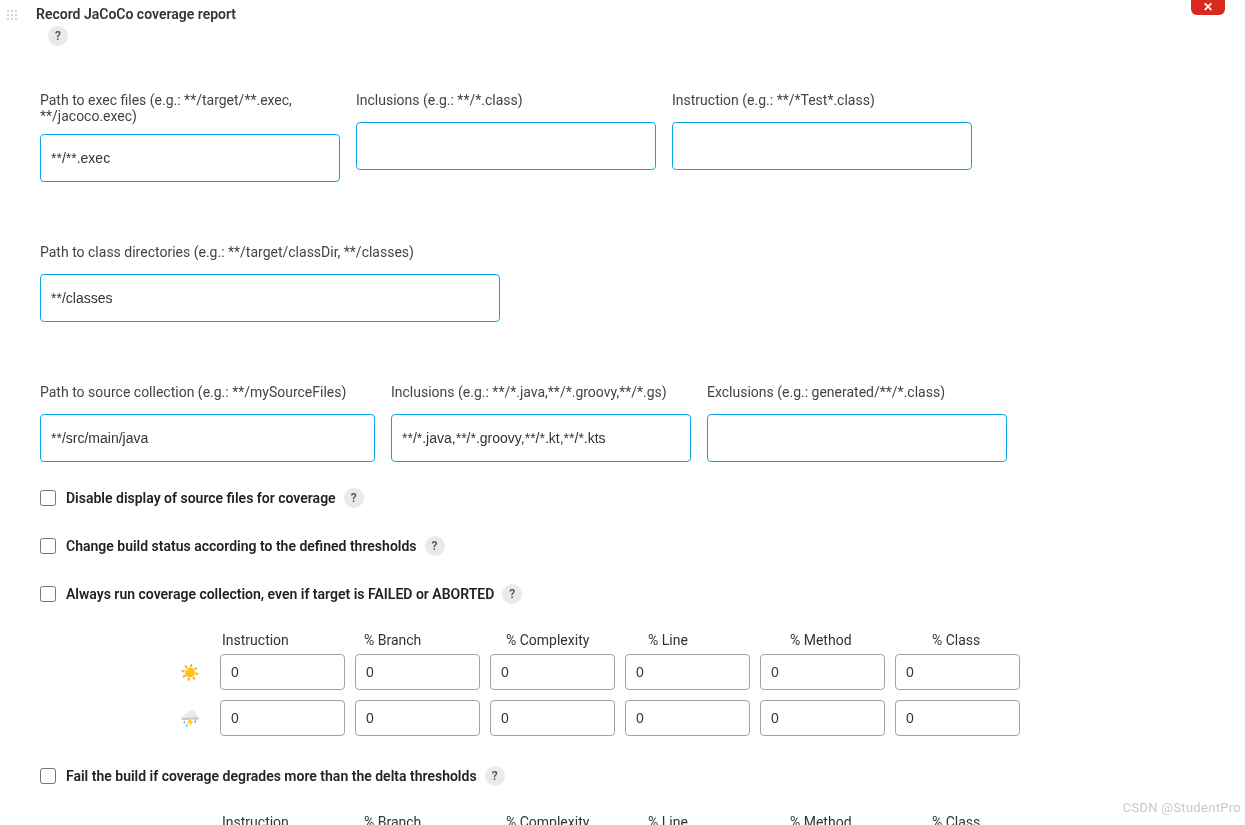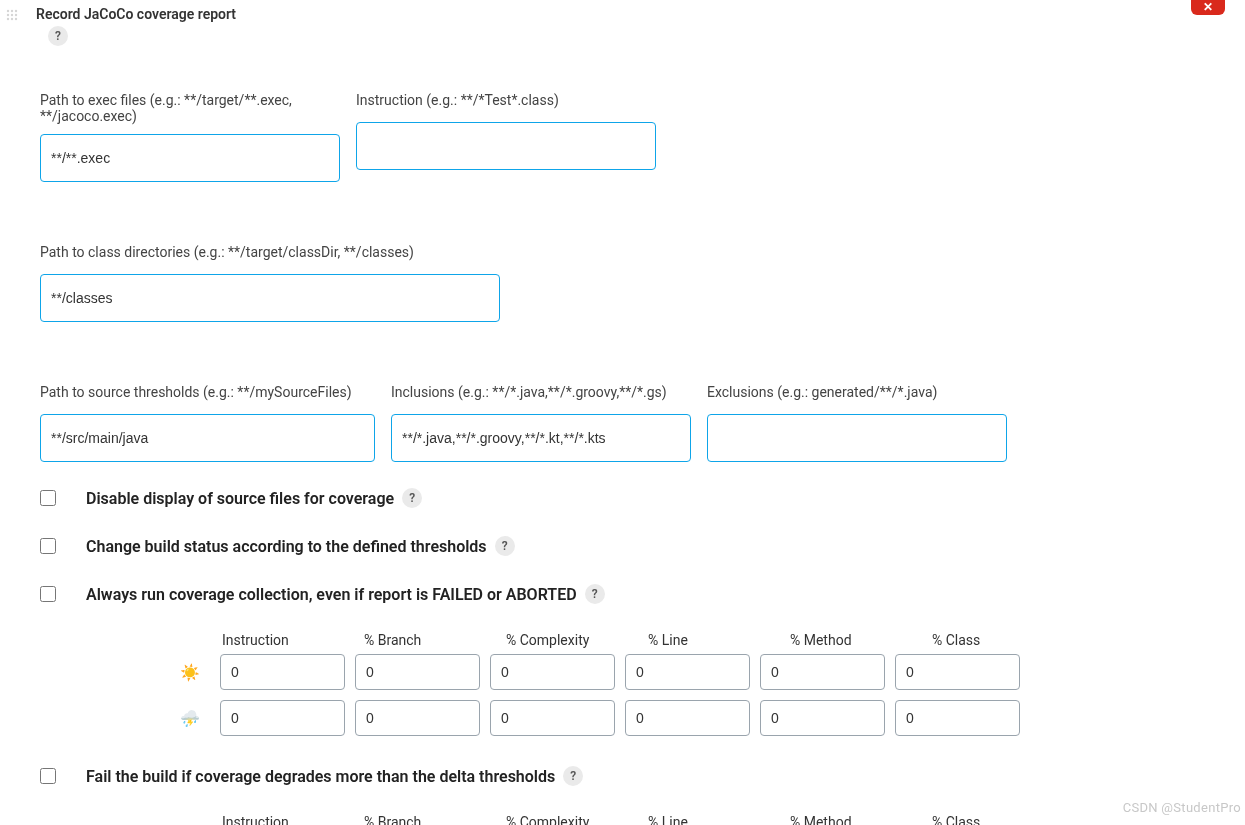--- a/index.html
+++ b/index.html
@@ -105,25 +105,24 @@
     margin: 14px 0 28px 0;
   }
   .checkbox-row:last-of-type { margin-bottom: 28px; }
   input[type="checkbox"] {
     width: 16px;
     height: 16px;
     margin: 0 10px 0 0;
     cursor: pointer;
   }
   .checkbox-label {
-    font-size: 16px;
+    font-size: 14px;
     font-weight: 600;
     color: #222;
     cursor: pointer;
-    margin-left: 20px;
   }
   .thresholds-block {
     margin: 0 0 30px 130px;
   }
   .thresholds-header {
     display: flex;
     gap: 17px;
     margin-left: 50px;
     margin-bottom: 6px;
   }
@@ -194,62 +193,66 @@
   </div>
 
   <div class="content">
 
     <div class="field-row">
       <div class="field w300">
         <span class="field-label">Path to exec files (e.g.: **/target/**.exec, **/jacoco.exec)</span>
         <input class="text-input" value="**/**.exec" style="">
       </div>
       <div class="field w300">
+        <span class="field-label">Inclusions (e.g.: **/*.class)</span>
+        <input class="text-input" value="" style="">
+      </div>
+      <div class="field w300">
         <span class="field-label">Instruction (e.g.: **/*Test*.class)</span>
         <input class="text-input" value="" style="">
       </div>
     </div>
 
     <div class="field-row">
       <div class="field w460">
         <span class="field-label">Path to class directories (e.g.: **/target/classDir, **/classes)</span>
         <input class="text-input" value="**/classes" style="">
       </div>
     </div>
 
     <div class="field-row">
       <div class="field" style="width:335px">
-        <span class="field-label">Path to source thresholds (e.g.: **/mySourceFiles)</span>
+        <span class="field-label">Path to source collection (e.g.: **/mySourceFiles)</span>
         <input class="text-input" value="**/src/main/java" style="">
       </div>
       <div class="field w300">
         <span class="field-label">Inclusions (e.g.: **/*.java,**/*.groovy,**/*.gs)</span>
         <input class="text-input" value="**/*.java,**/*.groovy,**/*.kt,**/*.kts" style="">
       </div>
       <div class="field w300">
-        <span class="field-label">Exclusions (e.g.: generated/**/*.java)</span>
+        <span class="field-label">Exclusions (e.g.: generated/**/*.class)</span>
         <input class="text-input" value="" style="">
       </div>
     </div>
 
     <div class="checkbox-row">
       <input type="checkbox" style="">
       <span class="checkbox-label">Disable display of source files for coverage</span>
       <span class="help-badge">?</span>
     </div>
 
     <div class="checkbox-row">
       <input type="checkbox" style="">
       <span class="checkbox-label">Change build status according to the defined thresholds</span>
       <span class="help-badge">?</span>
     </div>
 
     <div class="checkbox-row">
       <input type="checkbox" style="">
-      <span class="checkbox-label">Always run coverage collection, even if report is FAILED or ABORTED</span>
+      <span class="checkbox-label">Always run coverage collection, even if target is FAILED or ABORTED</span>
       <span class="help-badge">?</span>
     </div>
 
     <div class="thresholds-block">
       <div class="thresholds-header">
         <span class="th-col">Instruction</span>
         <span class="th-col">% Branch</span>
         <span class="th-col">% Complexity</span>
         <span class="th-col">% Line</span>
         <span class="th-col">% Method</span>

